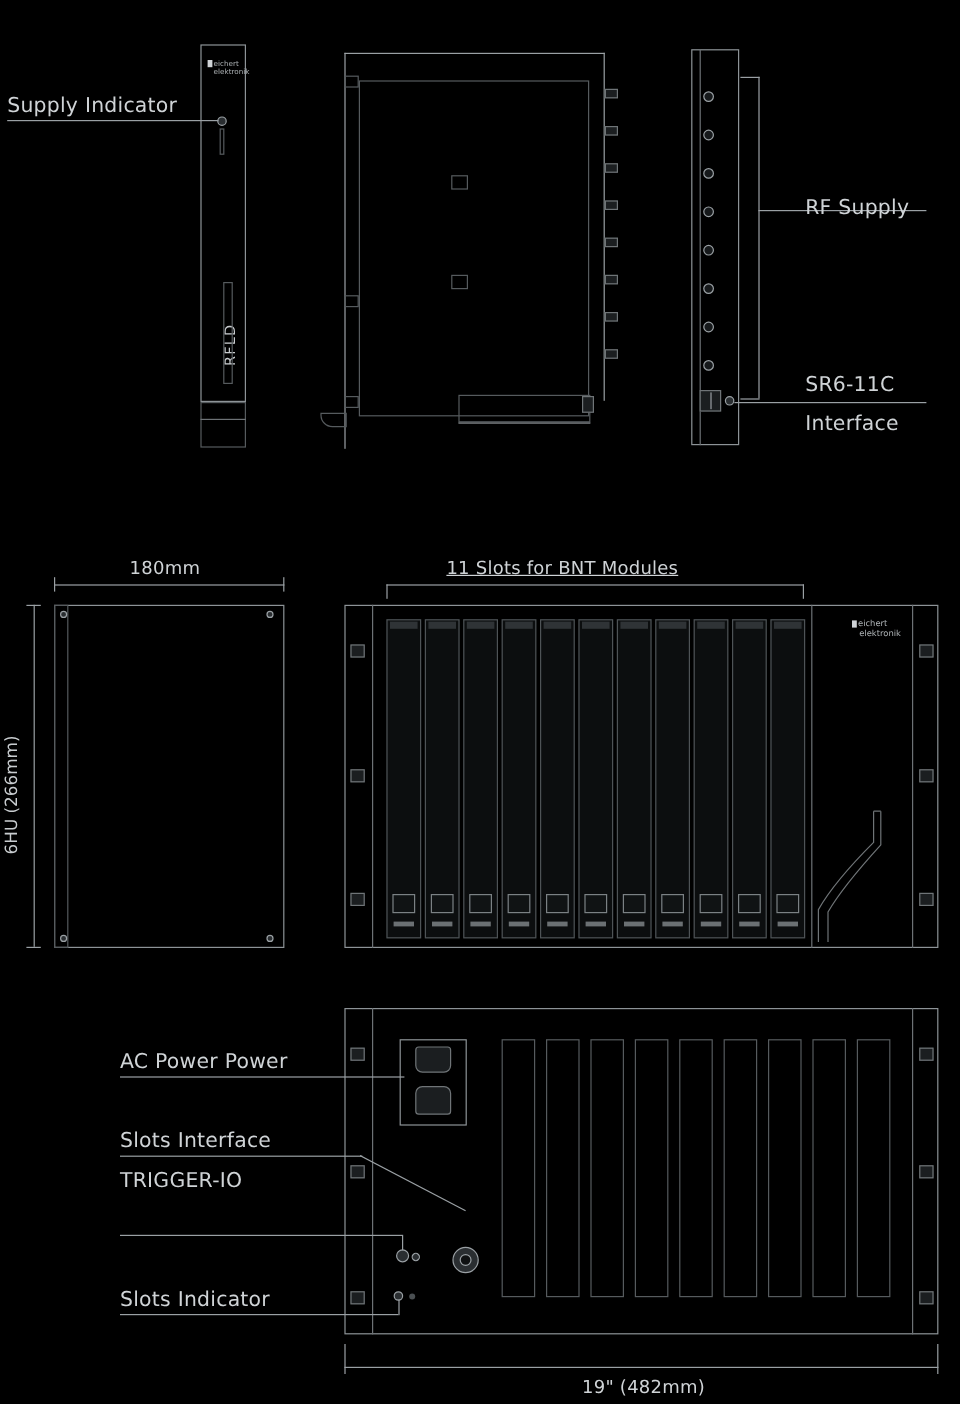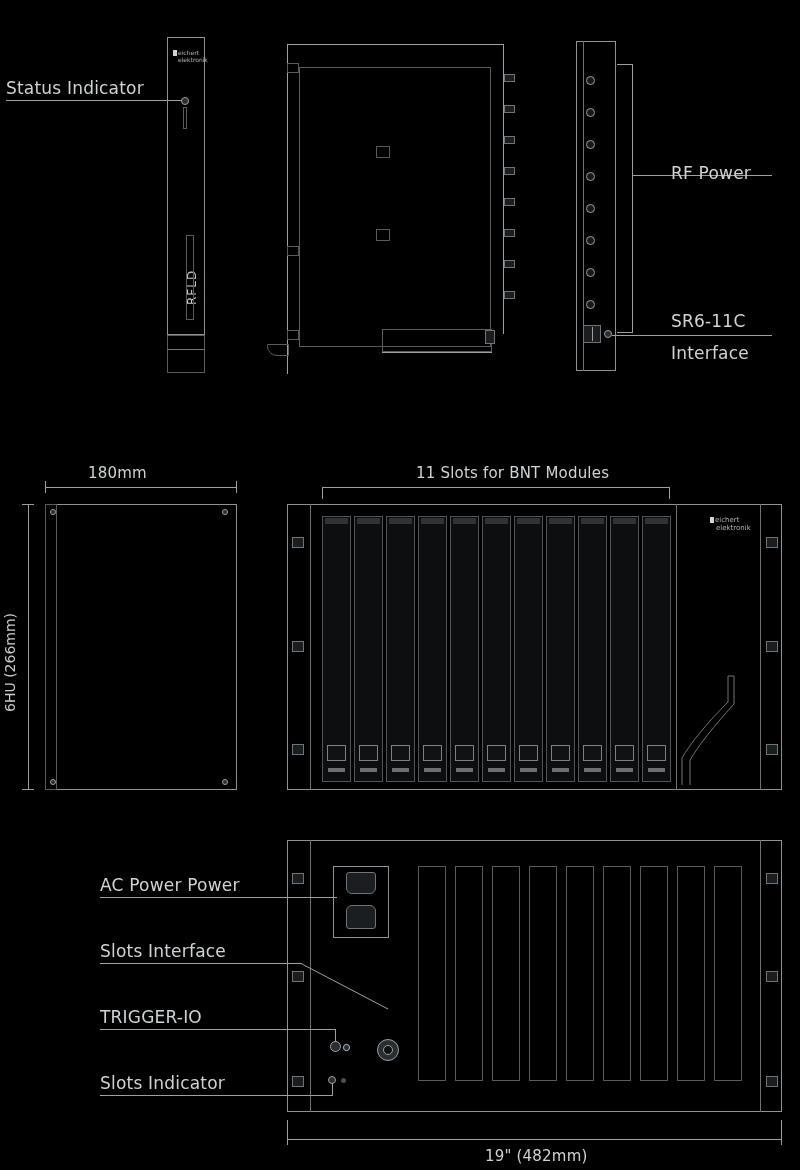--- a/index.html
+++ b/index.html
@@ -118,21 +118,21 @@
   <div class="logo">
   </div>
   <div class="logo" style="left:173px; top:50px;"><span class="bar"></span><span>eichert</span><br><span style="margin-left:5px;">elektronik</span></div>
 
   <div class="dot" style="left:181px; top:97px; width:8px; height:8px;"></div>
   <div class="box soft" style="left:183px; top:107px; width:4px; height:22px;"></div>
 
   <div class="vtext" style="left:185px; top:305px; transform: rotate(-90deg); font-size:12px; letter-spacing:1px;">RFLD</div>
   <div class="box soft" style="left:186px; top:235px; width:8px; height:85px;"></div>
 
-  <div class="lbl big" style="left:6px; top:78px;">Status Indicator</div>
+  <div class="lbl big" style="left:6px; top:78px;">Supply Indicator</div>
   <div class="line h" style="left:6px; top:100px; width:176px;"></div>
 
   <div class="line v" style="left:287px; top:44px; height:330px;"></div>
   <div class="line h" style="left:287px; top:44px; width:217px;"></div>
   <div class="line v" style="left:503px; top:44px; height:290px;"></div>
   <div class="line h" style="left:382px; top:352px; width:110px;"></div>
 
   <div class="box soft" style="left:299px; top:67px; width:192px; height:280px;"></div>
   <div class="box soft" style="left:382px; top:329px; width:110px; height:23px;"></div>
   <div class="fillbox" style="left:485px; top:330px; width:10px; height:14px;"></div>
@@ -167,47 +167,47 @@
   <div class="rfport" style="left:586px; top:300px; width:9px; height:9px;"></div>
 
   <div class="fillbox" style="left:583px; top:325px; width:18px; height:18px;"></div>
   <div class="line v" style="left:592px; top:327px; height:14px;"></div>
   <div class="dot" style="left:604px; top:330px; width:8px; height:8px;"></div>
 
   <div class="line v" style="left:632px; top:64px; height:268px;"></div>
   <div class="line h" style="left:617px; top:64px; width:16px;"></div>
   <div class="line h" style="left:617px; top:332px; width:16px;"></div>
   <div class="line h" style="left:632px; top:175px; width:140px;"></div>
-  <div class="lbl big" style="left:671px; top:163px;">RF Power</div>
+  <div class="lbl big" style="left:671px; top:163px;">RF Supply</div>
 
   <div class="line h" style="left:612px; top:335px; width:160px;"></div>
   <div class="lbl big" style="left:671px; top:311px;">SR6-11C</div>
   <div class="lbl big" style="left:671px; top:343px;">Interface</div>
 
   <div class="line h" style="left:45px; top:487px; width:192px;"></div>
   <div class="line v" style="left:45px; top:481px; height:12px;"></div>
   <div class="line v" style="left:236px; top:481px; height:12px;"></div>
-  <div class="lbl" style="left:88px; top:464px;">180mm</div>
+  <div class="lbl" style="left:108px; top:464px;">180mm</div>
 
   <div class="line v" style="left:28px; top:504px; height:285px;"></div>
   <div class="line h" style="left:22px; top:504px; width:12px;"></div>
   <div class="line h" style="left:22px; top:789px; width:12px;"></div>
   <div class="vtext" style="left:2px; top:712px; transform: rotate(-90deg); font-size:14px;">6HU (266mm)</div>
 
   <div class="box" style="left:45px; top:504px; width:192px; height:286px;"></div>
   <div class="box soft" style="left:45px; top:504px; width:12px; height:286px;"></div>
   <div class="dot" style="left:50px; top:509px; width:6px; height:6px;"></div>
   <div class="dot" style="left:50px; top:779px; width:6px; height:6px;"></div>
   <div class="dot" style="left:222px; top:509px; width:6px; height:6px;"></div>
   <div class="dot" style="left:222px; top:779px; width:6px; height:6px;"></div>
 
   <div class="line h" style="left:322px; top:487px; width:348px;"></div>
   <div class="line v" style="left:322px; top:487px; height:12px;"></div>
   <div class="line v" style="left:669px; top:487px; height:12px;"></div>
-  <div class="lbl" style="left:416px; top:464px;">11 Slots for BNT Modules</div>
+  <div class="lbl" style="left:372px; top:464px;text-decoration:underline;">11 Slots for BNT Modules</div>
 
   <div class="box" style="left:287px; top:504px; width:495px; height:286px;"></div>
   <div class="line v thin" style="left:310px; top:504px; height:286px;"></div>
   <div class="line v thin" style="left:760px; top:504px; height:286px;"></div>
   <div class="line v thin" style="left:676px; top:504px; height:286px;"></div>
 
   <div class="fillbox" style="left:292px; top:537px; width:12px; height:11px;"></div>
   <div class="fillbox" style="left:292px; top:641px; width:12px; height:11px;"></div>
   <div class="fillbox" style="left:292px; top:744px; width:12px; height:11px;"></div>
   <div class="fillbox" style="left:766px; top:537px; width:12px; height:11px;"></div>
@@ -313,21 +313,21 @@
 
   <div class="lbl big" style="left:100px; top:875px;">AC Power Power</div>
   <div class="line h" style="left:100px; top:897px; width:237px;"></div>
 
   <div class="lbl big" style="left:100px; top:941px;">Slots Interface</div>
   <div class="line h" style="left:100px; top:963px; width:202px;"></div>
   <svg style="position:absolute; left:300px; top:960px; width:92px; height:92px;" viewBox="0 0 92 92">
     <path d="M0 3 L88 49" fill="none" stroke="#9aa0a4" stroke-width="1"></path>
   </svg>
 
-  <div class="lbl big" style="left:100px; top:1007px;">TRIGGER-IO</div>
+  <div class="lbl big" style="left:100px; top:974px;">TRIGGER-IO</div>
   <div class="line h" style="left:100px; top:1029px; width:235px;"></div>
   <div class="line v" style="left:335px; top:1029px; height:13px;"></div>
 
   <div class="lbl big" style="left:100px; top:1073px;">Slots Indicator</div>
   <div class="line h" style="left:100px; top:1095px; width:232px;"></div>
   <div class="line v" style="left:332px; top:1083px; height:13px;"></div>
 
   <div class="line h" style="left:287px; top:1139px; width:495px;"></div>
   <div class="line v" style="left:287px; top:1120px; height:25px;"></div>
   <div class="line v" style="left:781px; top:1120px; height:25px;"></div>

